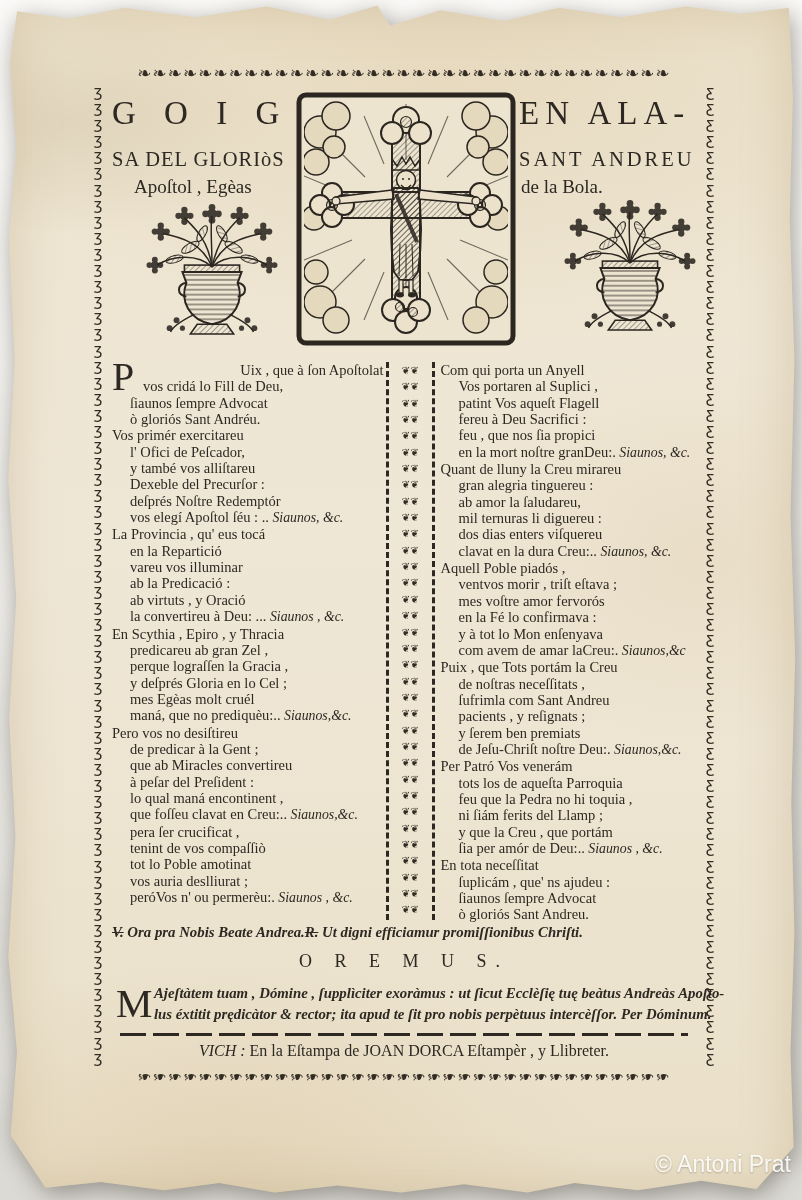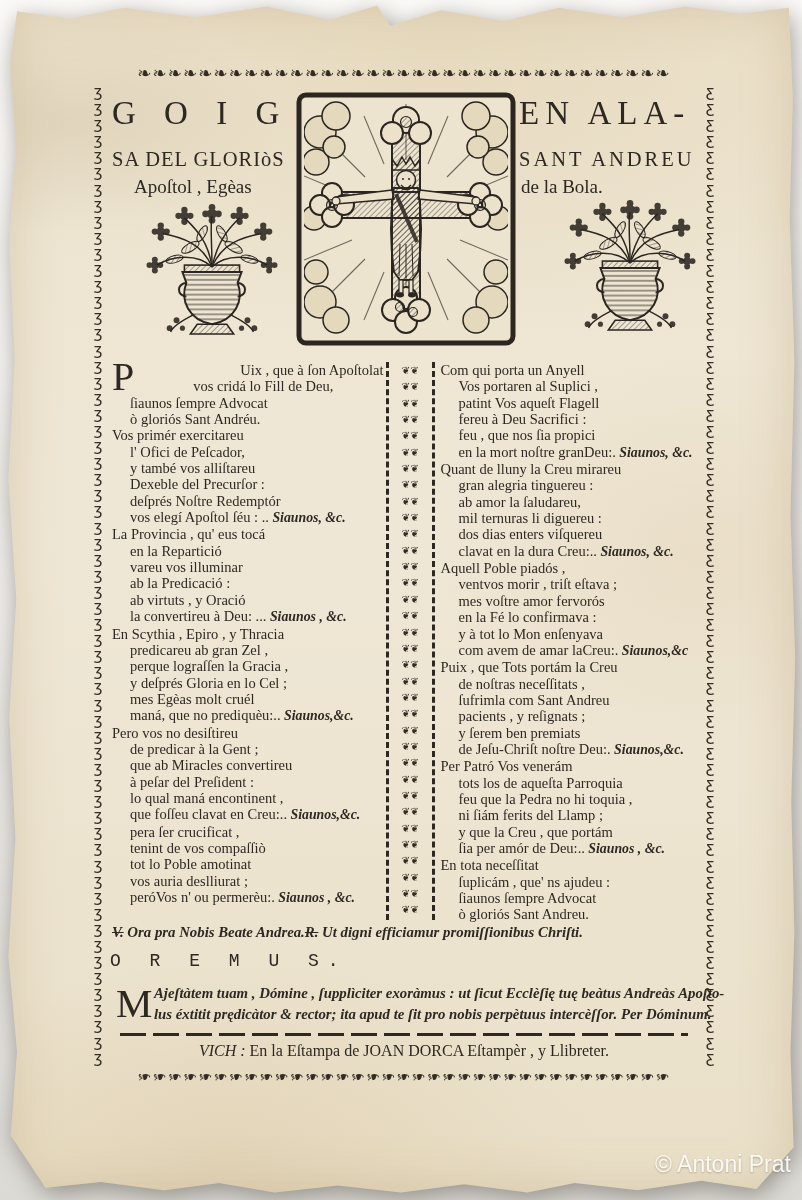--- a/index.html
+++ b/index.html
@@ -49,28 +49,28 @@
   .vcol{font-size:14.5px;line-height:16.35px;white-space:nowrap;}
   .vcol.left{width:272px;}
   .vcol.right{width:258px;}
   .vdivider{width:44px;margin:0 5px 0 2px;border-left:3px dashed #2d2822;border-right:3px dashed #2d2822;
     text-align:center;font-size:10.5px;line-height:16.35px;white-space:pre-line;overflow:hidden;
     font-family:"DejaVu Sans",sans-serif;color:#332c23;}
   .stanza{position:relative;}
   .vline{padding-left:18px;}
   .vline.first{padding-left:0;}
   .with-init .vline.first{padding-left:28px;text-align:right;}
-  .with-init div.vline:nth-of-type(2){padding-left:31px;text-align:center;}
+  .with-init div.vline:nth-of-type(2){padding-left:31px;}
   .dropcap{position:absolute;left:0;top:-2px;font-size:40px;line-height:34px;}
-  .refrain{font-style:italic;font-weight:bold;font-size:13.8px;}
+  .refrain{font-style:italic;font-weight:normal;font-size:13.8px;}
   
   .versicle-row{position:absolute;left:2px;top:836px;width:584px;display:flex;
     font-style:italic;font-size:14.8px;font-weight:bold;white-space:nowrap;}
   .vr-mark{text-decoration:line-through;}
-  .oremus{position:absolute;left:0;top:863px;width:588px;text-align:left;font-size:18px;letter-spacing:9px;font-family:Liberation Mono, monospace;}
+  .oremus{position:absolute;left:0;top:863px;width:588px;text-align:center;font-size:18px;letter-spacing:9px;}
   .prayer{position:absolute;left:6px;top:895px;width:580px;font-style:italic;font-size:14.8px;
     line-height:21px;font-weight:bold;}
   .prayer .pline{padding-left:38px;white-space:nowrap;}
   .prayer-initial{position:absolute;left:0;top:1px;font-size:41px;line-height:38px;font-style:normal;font-weight:normal;}
   .rule-dashes{position:absolute;left:10px;top:945px;width:568px;height:3px;
     background:repeating-linear-gradient(90deg,#2d2822 0 26px,transparent 26px 33px);}
   .colophon{position:absolute;left:0;top:954px;width:588px;text-align:center;font-size:16px;white-space:nowrap;}
   .colophon .place{font-style:italic;}
   .credit{position:absolute;left:655px;top:1151px;font-family:"Liberation Sans","DejaVu Sans",sans-serif;
     font-size:23px;color:rgba(255,255,255,.9);text-shadow:0 1px 2px rgba(90,75,50,.35);}

